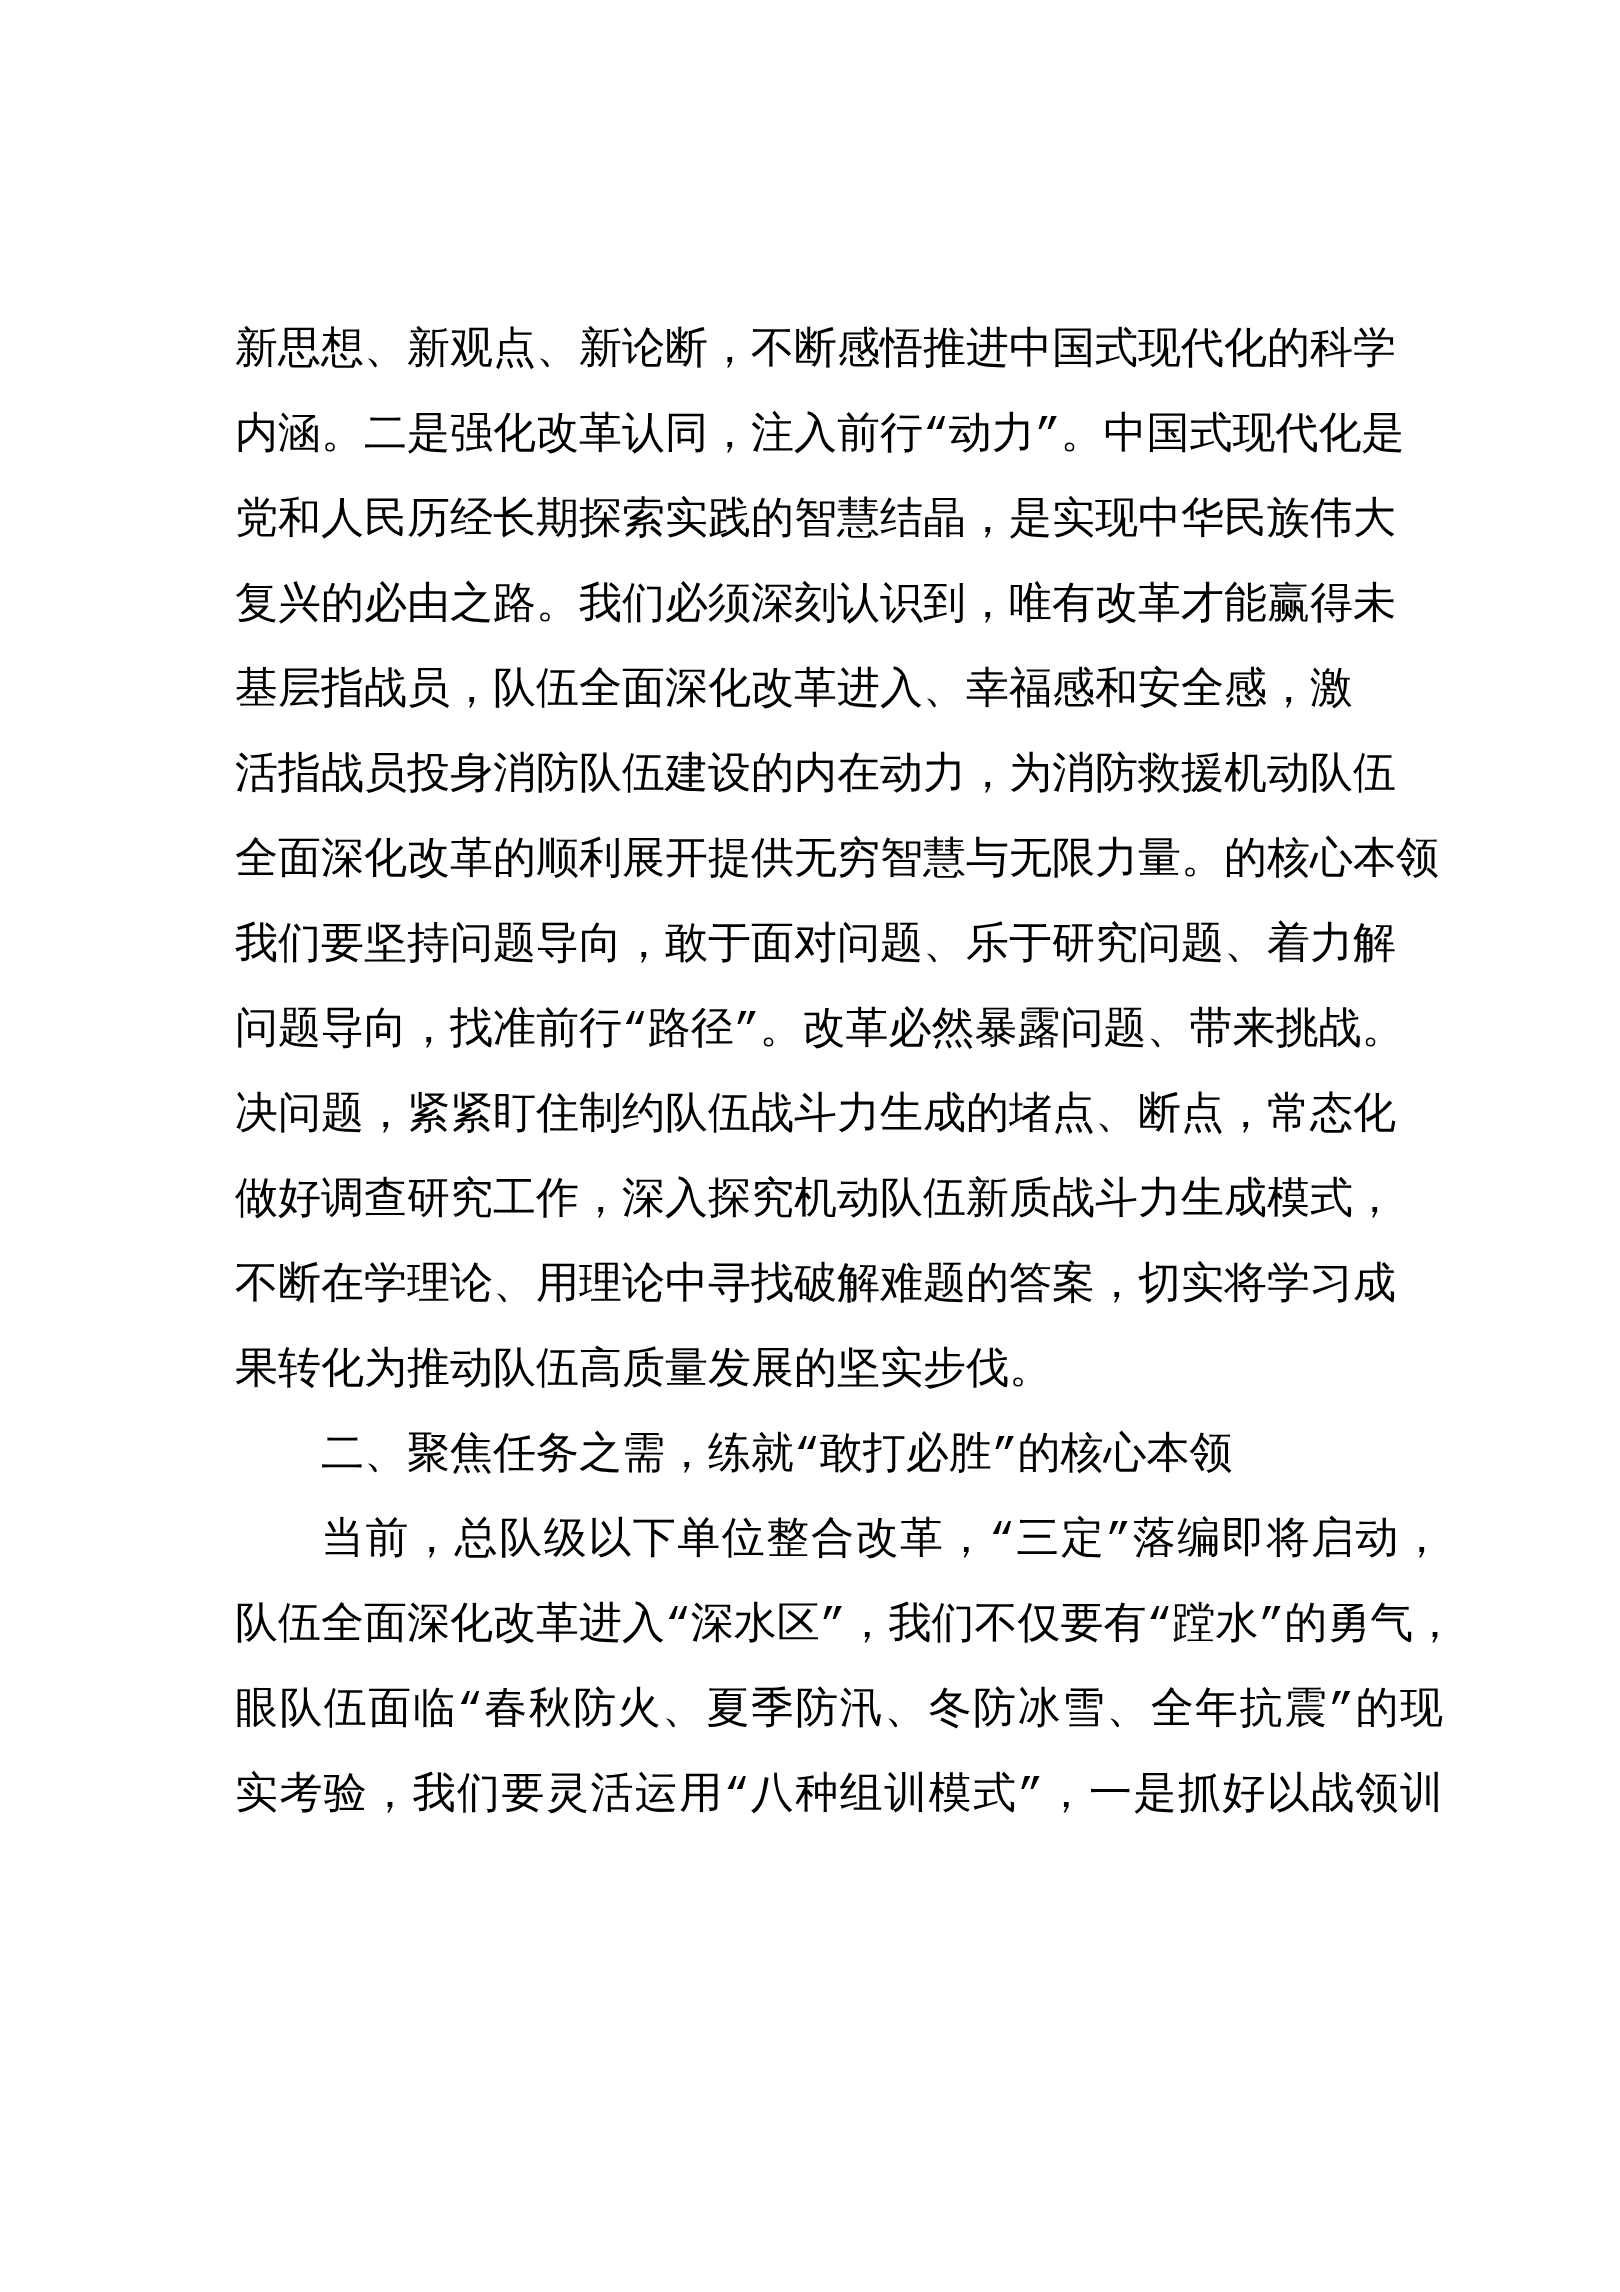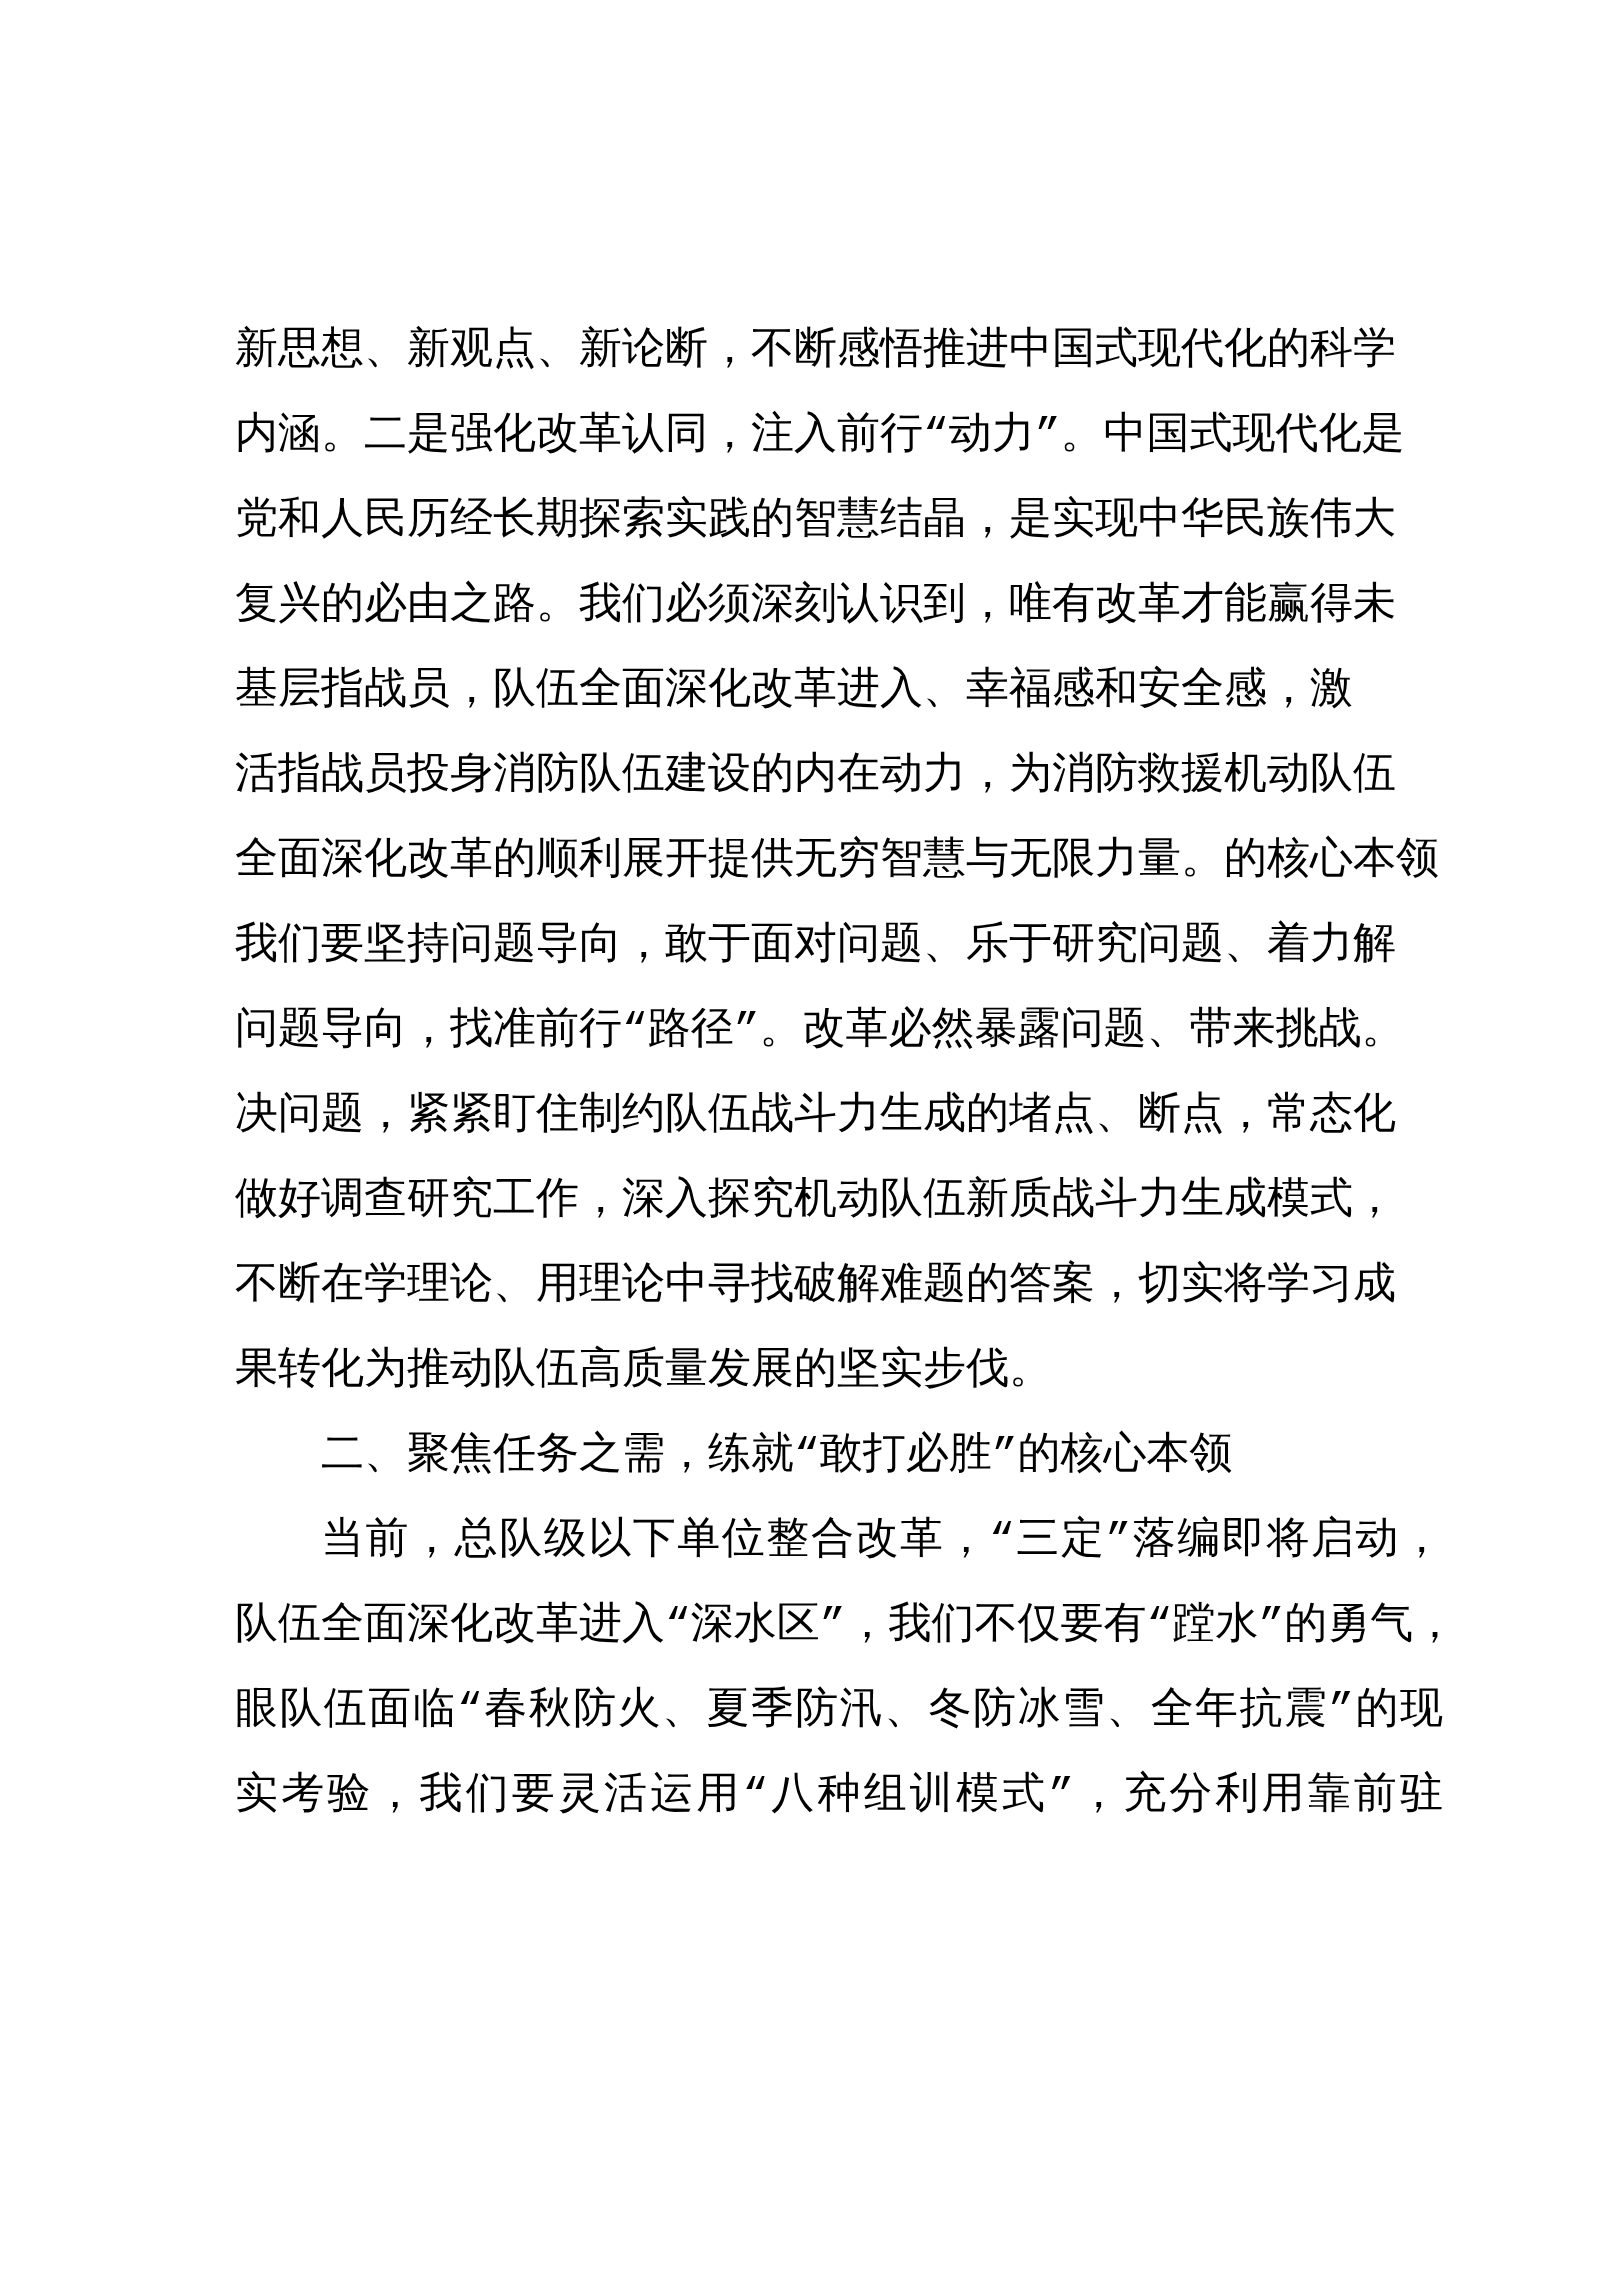--- a/index.html
+++ b/index.html
@@ -35,16 +35,16 @@
     <span class="line short">我们要坚持问题导向，敢于面对问题、乐于研究问题、着力解</span>
     <span class="line short">问题导向，找准前行“路径”。改革必然暴露问题、带来挑战。</span>
     <span class="line short">决问题，紧紧盯住制约队伍战斗力生成的堵点、断点，常态化</span>
     <span class="line short">做好调查研究工作，深入探究机动队伍新质战斗力生成模式，</span>
     <span class="line short">不断在学理论、用理论中寻找破解难题的答案，切实将学习成</span>
     <span class="line short">果转化为推动队伍高质量发展的坚实步伐。</span>
     <span class="line short indent">二、聚焦任务之需，练就“敢打必胜”的核心本领</span>
     <span class="line indent">当前，总队级以下单位整合改革，“三定”落编即将启动，</span>
     <span class="line">队伍全面深化改革进入“深水区”，我们不仅要有“蹚水”的勇气，</span>
     <span class="line">眼队伍面临“春秋防火、夏季防汛、冬防冰雪、全年抗震”的现</span>
-    <span class="line">实考验，我们要灵活运用“八种组训模式”，充分利用靠前驻</span>
+    <span class="line">实考验，我们要灵活运用“八种组训模式”，一是抓好以战领训</span>
   </div>
 </div>
 
 
 </body></html>

